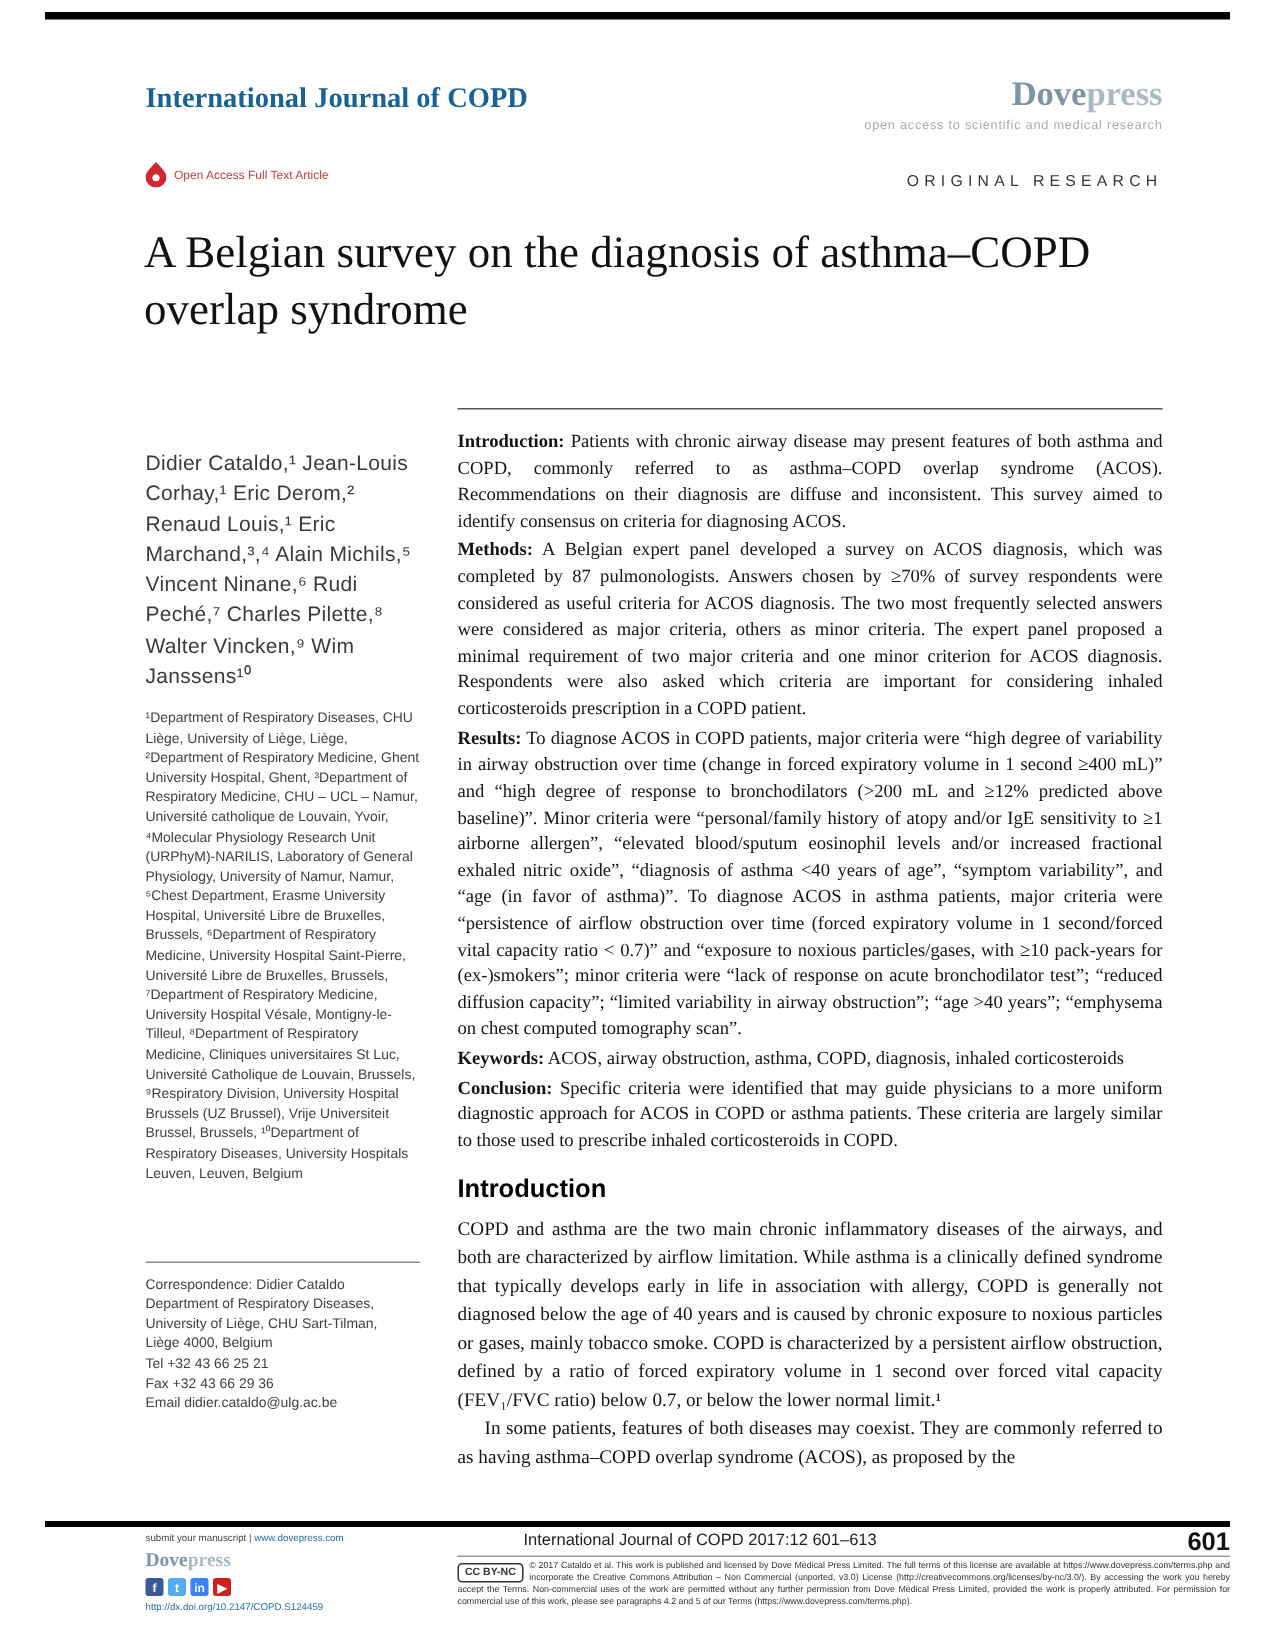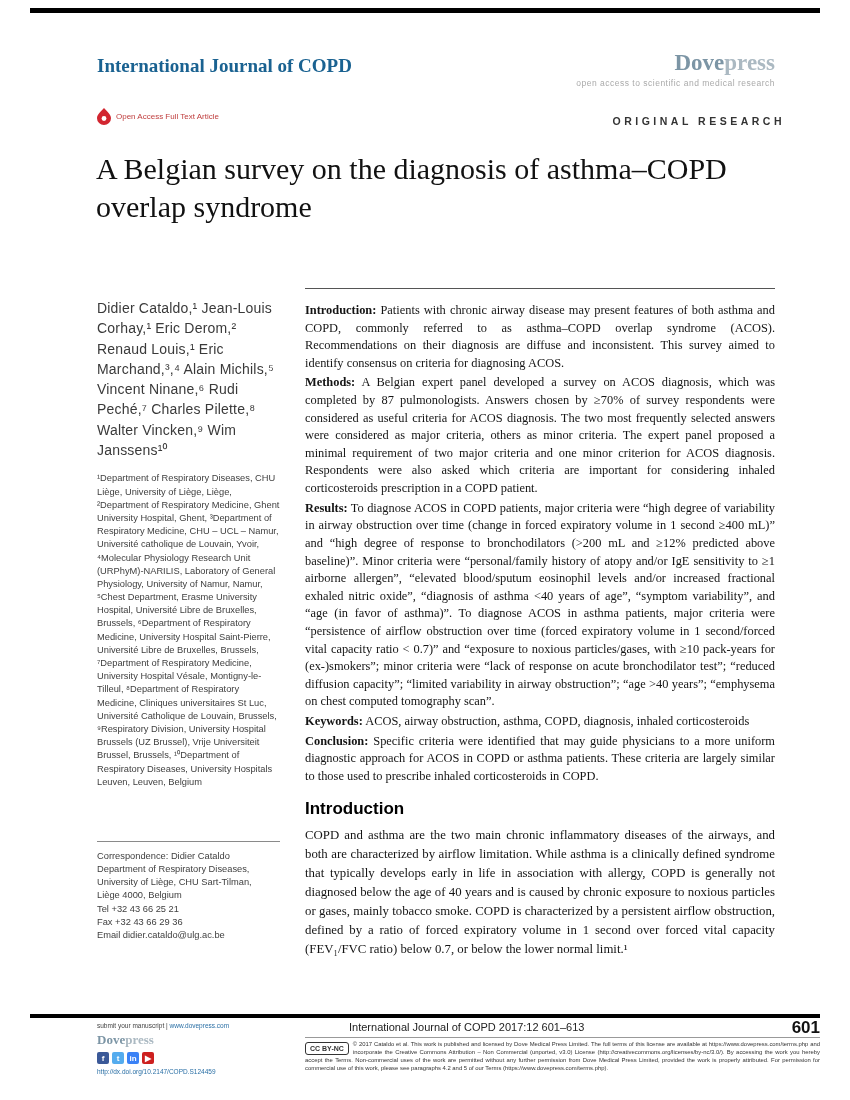--- a/index.html
+++ b/index.html
@@ -20,38 +20,38 @@
   .dove-logo { font-family:"Liberation Serif", serif; font-weight:bold; font-size:23px; }
   .dove-part { color:#7c95a5; }
   .press-part { color:#abb9c2; }
   .tagline { margin-top:2px; font-family:"Liberation Sans", sans-serif; font-size:8.5px; letter-spacing:0.5px; color:#aaaaaa; }
 
   .openaccess-row { position:absolute; left:97px; top:108px; display:flex; align-items:center; gap:5px; }
   .oa-icon svg { display:block; }
   .oa-label { font-family:"Liberation Sans", sans-serif; font-size:8px; color:#c04040; }
 
   .article-type {
-    position:absolute; right:65px; top:115px;
-    font-family:"Liberation Sans", sans-serif; font-size:10.5px; font-weight:700;
+    position:absolute; right:75px; top:115px;
+    font-family:"Liberation Sans", sans-serif; font-size:10.5px; font-weight:400;
     letter-spacing:3.5px; color:#333333;
   }
 
   .article-title {
     position:absolute; left:96px; top:134px; width:660px;
     font-family:"Liberation Serif", serif; font-weight:400;
     font-size:30px; line-height:38px; color:#111111;margin-top:16px;
   }
 
   .left-col { position:absolute; left:97px; top:298px; width:183px; font-family:"Liberation Sans", sans-serif; }
   .authors { font-size:14px; line-height:1.45; letter-spacing:0.2px; color:#3a3a3a; margin-bottom:12px; }
   .affiliations { font-size:9.3px; line-height:1.42; color:#404040; }
   .left-divider { border:none; border-top:1px solid #8a8a8a; margin-top:52px; width:100%; }
   .correspondence { margin-top:8px; font-size:9.3px; line-height:1.42; color:#404040; white-space:pre-line; }
 
-  .right-col { position:absolute; left:305px; top:288px; width:470px; }
+  .right-col { position:absolute; left:305px; top:272px; width:470px; }
   .right-col .toprule { border:none; border-top:1px solid #555; margin-bottom:13px; }
   .abs-para { font-size:12.4px; line-height:1.42; text-align:justify; color:#141414; margin-bottom:2px; }
   .abs-label { font-weight:bold; }
   .section-heading {
     font-family:"Liberation Sans", sans-serif; font-weight:bold; font-size:17px;
     color:#000000; margin:14px 0 7px 0;
   }
   .body-para { font-size:12.8px; line-height:1.48; text-align:justify; color:#141414; }
   .body-para.indent { text-indent:18px; }
 
@@ -138,20 +138,21 @@
 
     <p class="abs-para"><span class="abs-label">Results:</span><span> To diagnose ACOS in COPD patients, major criteria were “high degree of variability in airway obstruction over time (change in forced expiratory volume in 1 second ≥400 mL)” and “high degree of response to bronchodilators (&gt;200 mL and ≥12% predicted above baseline)”. Minor criteria were “personal/family history of atopy and/or IgE sensitivity to ≥1 airborne allergen”, “elevated blood/sputum eosinophil levels and/or increased fractional exhaled nitric oxide”, “diagnosis of asthma &lt;40 years of age”, “symptom variability”, and “age (in favor of asthma)”. To diagnose ACOS in asthma patients, major criteria were “persistence of airflow obstruction over time (forced expiratory volume in 1 second/forced vital capacity ratio &lt; 0.7)” and “exposure to noxious particles/gases, with ≥10 pack-years for (ex-)smokers”; minor criteria were “lack of response on acute bronchodilator test”; “reduced diffusion capacity”; “limited variability in airway obstruction”; “age &gt;40 years”; “emphysema on chest computed tomography scan”.</span></p>
 
     <p class="abs-para"><span class="abs-label">Keywords:</span><span> ACOS, airway obstruction, asthma, COPD, diagnosis, inhaled corticosteroids</span></p>
 
     <p class="abs-para"><span class="abs-label">Conclusion:</span><span> Specific criteria were identified that may guide physicians to a more uniform diagnostic approach for ACOS in COPD or asthma patients. These criteria are largely similar to those used to prescribe inhaled corticosteroids in COPD.</span></p>
 
     <h2 class="section-heading">Introduction</h2>
 
     <p class="body-para">COPD and asthma are the two main chronic inflammatory diseases of the airways, and both are characterized by airflow limitation. While asthma is a clinically defined syndrome that typically develops early in life in association with allergy, COPD is generally not diagnosed below the age of 40 years and is caused by chronic exposure to noxious particles or gases, mainly tobacco smoke. COPD is characterized by a persistent airflow obstruction, defined by a ratio of forced expiratory volume in 1 second over forced vital capacity (FEV₁/FVC ratio) below 0.7, or below the lower normal limit.¹</p>
+    <p class="body-para indent">In some patients, features of both diseases may coexist. They are commonly referred to as having asthma–COPD overlap syndrome (ACOS), as proposed by the</p>
   </div>
 
   <div class="bottombar"></div>
 
   <div class="footer-left">
     <div class="submit-line"><span>submit your manuscript | </span><span class="url">www.dovepress.com</span></div>
     <div class="dove-logo-small"><span class="dove-part">Dove</span><span class="press-part">press</span></div>
     <div class="social-row">
       <span class="social-icon fb">f</span>
       <span class="social-icon tw">t</span>

